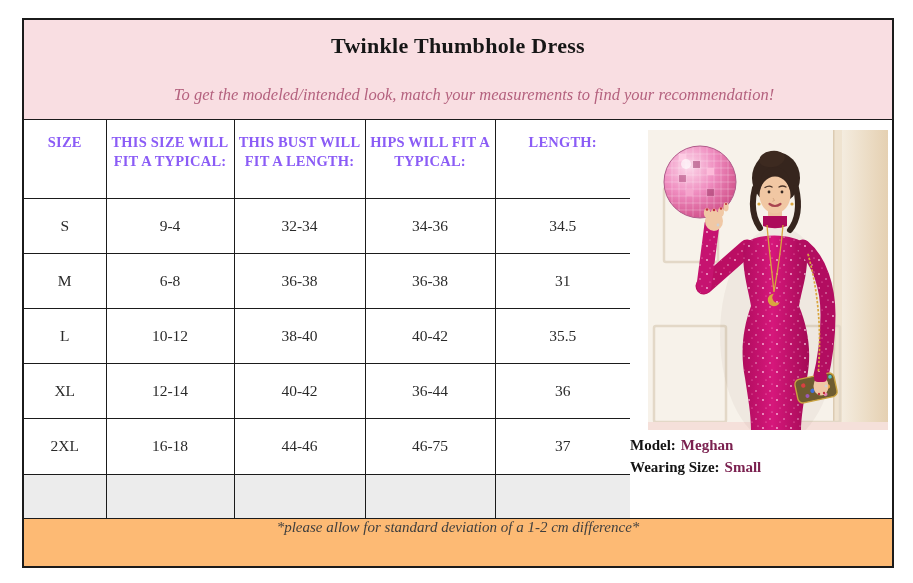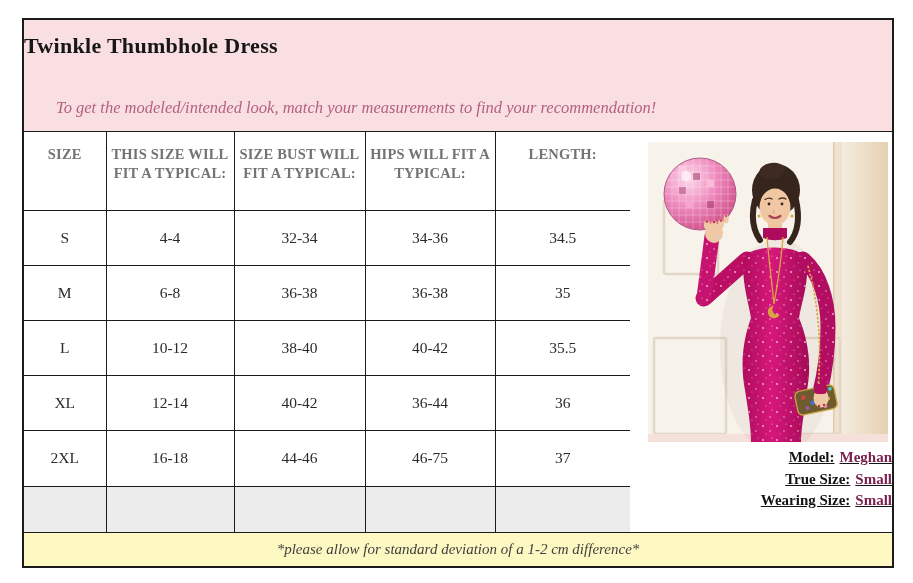--- a/index.html
+++ b/index.html
@@ -8,64 +8,64 @@
     width:913px; height:583px; position:relative; overflow:hidden;
     font-family:"Liberation Serif","DejaVu Serif",serif;
   }
   .card {
     position:absolute; left:22px; top:18px; width:872px; height:550px;
     border:2px solid #1b1b1b; background:#ffffff;
     display:flex; flex-direction:column;
   }
   
   .banner {
-    height:112px; background:#f9dee2; border-bottom:1.5px solid #1b1b1b;
-    text-align:left; flex:0 0 auto;
+    height:100px; background:#f9dee2; border-bottom:1.5px solid #1b1b1b;
+    text-align:center; flex:0 0 auto;
   }
   .title {
     padding-top:13px; font-size:22px; line-height:26px; font-weight:bold;
     color:#161616; letter-spacing:.3px;
   }
   .subtitle {
-    margin-top:39px; font-size:16.5px; font-style:italic; color:#b4617e;padding-left:32px;
+    margin-top:26px; font-size:16.5px; font-style:italic; color:#b4617e;padding-left:32px;
   }
   
   .middle { flex:1 1 auto; display:flex; min-height:0; }
   .table-wrap { width:606px; flex:0 0 auto; border-right:1.5px solid #1b1b1b; }
   table { width:100%; height:404px; border-collapse:collapse; table-layout:fixed; }
   th, td { border:1.5px solid #1b1b1b; text-align:center; background:#ffffff; }
   th {
     vertical-align:top; padding-top:13px; font-size:14.5px; line-height:1.32;
-    font-weight:bold; color:#737373; letter-spacing:.2px;
+    font-weight:bold; color:#8b5cf6; letter-spacing:.2px;
   }
   td { font-size:15.5px; color:#2a2a2a; }
   tr.header-row { height:78px; }
   tr.gray-row { height:50px; }
   tr.gray-row td { background:#ececec; }
   
   th:first-child, td:first-child { border-left:none; }
   th:last-child,  td:last-child  { border-right:none; }
   tr.header-row th { border-top:none; }
   tr.gray-row td { border-bottom:none; }
   
   .right-panel { flex:1 1 auto; position:relative; background:#ffffff; }
   .photo {
     position:absolute; left:18px; top:10px; width:240px; height:300px;
     overflow:hidden;
   }
   .photo svg { display:block; }
   .caption {
-    position:absolute; left:0; right:0; top:315px; text-align:right;
-    font-weight:bold; font-size:15px; line-height:21.5px; color:#141414;text-decoration:underline;
+    position:absolute; left:0; right:0; top:315px; text-align:left;
+    font-weight:bold; font-size:15px; line-height:21.5px; color:#141414;
   }
   .caption .value { color:#7b2150; margin-left:5px; }
   
   .footer {
-    height:34px; flex:0 0 auto; background:#fef9c3; border-top:1.5px solid #1b1b1b;
-    display:flex; align-items:center; justify-content:center;
+    height:48px; flex:0 0 auto; background:#fdba74; border-top:1.5px solid #1b1b1b;
+    display:flex; align-items:flex-start; justify-content:center;
     font-style:italic; font-size:15px; color:#3f3f3f;
   }
 </style>
 </head>
 <body>
 
 <div class="card">
 
   <div class="banner">
     <div class="title">Twinkle Thumbhole Dress</div>
@@ -80,37 +80,37 @@
           <col style="width:82px">
             <col style="width:128px">
             <col style="width:131px">
           <col style="width:130px">
             <col style="width:135px">
         </colgroup>
         <tbody>
             <tr class="header-row">
           <th>SIZE</th>
           <th>THIS SIZE WILL FIT A TYPICAL:</th>
-          <th>SIZE BUST WILL FIT A TYPICAL:</th>
+          <th>THIS BUST WILL FIT A LENGTH:</th>
           <th>HIPS WILL FIT A TYPICAL:</th>
           <th>LENGTH:</th>
         </tr>
         <tr>
           <td>S</td>
-          <td>4-4</td>
+          <td>9-4</td>
           <td>32-34</td>
           <td>34-36</td>
           <td>34.5</td>
         </tr>
         <tr>
           <td>M</td>
           <td>6-8</td>
           <td>36-38</td>
           <td>36-38</td>
-          <td>35</td>
+          <td>31</td>
         </tr>
         <tr>
           <td>L</td>
           <td>10-12</td>
           <td>38-40</td>
           <td>40-42</td>
           <td>35.5</td>
         </tr>
         <tr>
           <td>XL</td>
@@ -276,23 +276,20 @@
           <circle cx="176" cy="263" r="1.2" fill="#c22f3f"></circle>
           <circle cx="178" cy="256" r="1.3" fill="#ccd2d8"></circle>
         </svg>
       </div>
 
       <div class="caption">
         <div class="cap-line">
           <span>Model:</span><span class="value">Meghan</span>
         </div>
         <div class="cap-line">
-          <span>True Size:</span><span class="value">Small</span>
-        </div>
-        <div class="cap-line">
           <span>Wearing Size:</span><span class="value">Small</span>
         </div>
       </div>
     </div>
   </div>
 
   <div class="footer">
     <span>*please allow for standard deviation of a 1-2 cm difference*</span>
   </div>
 </div>

